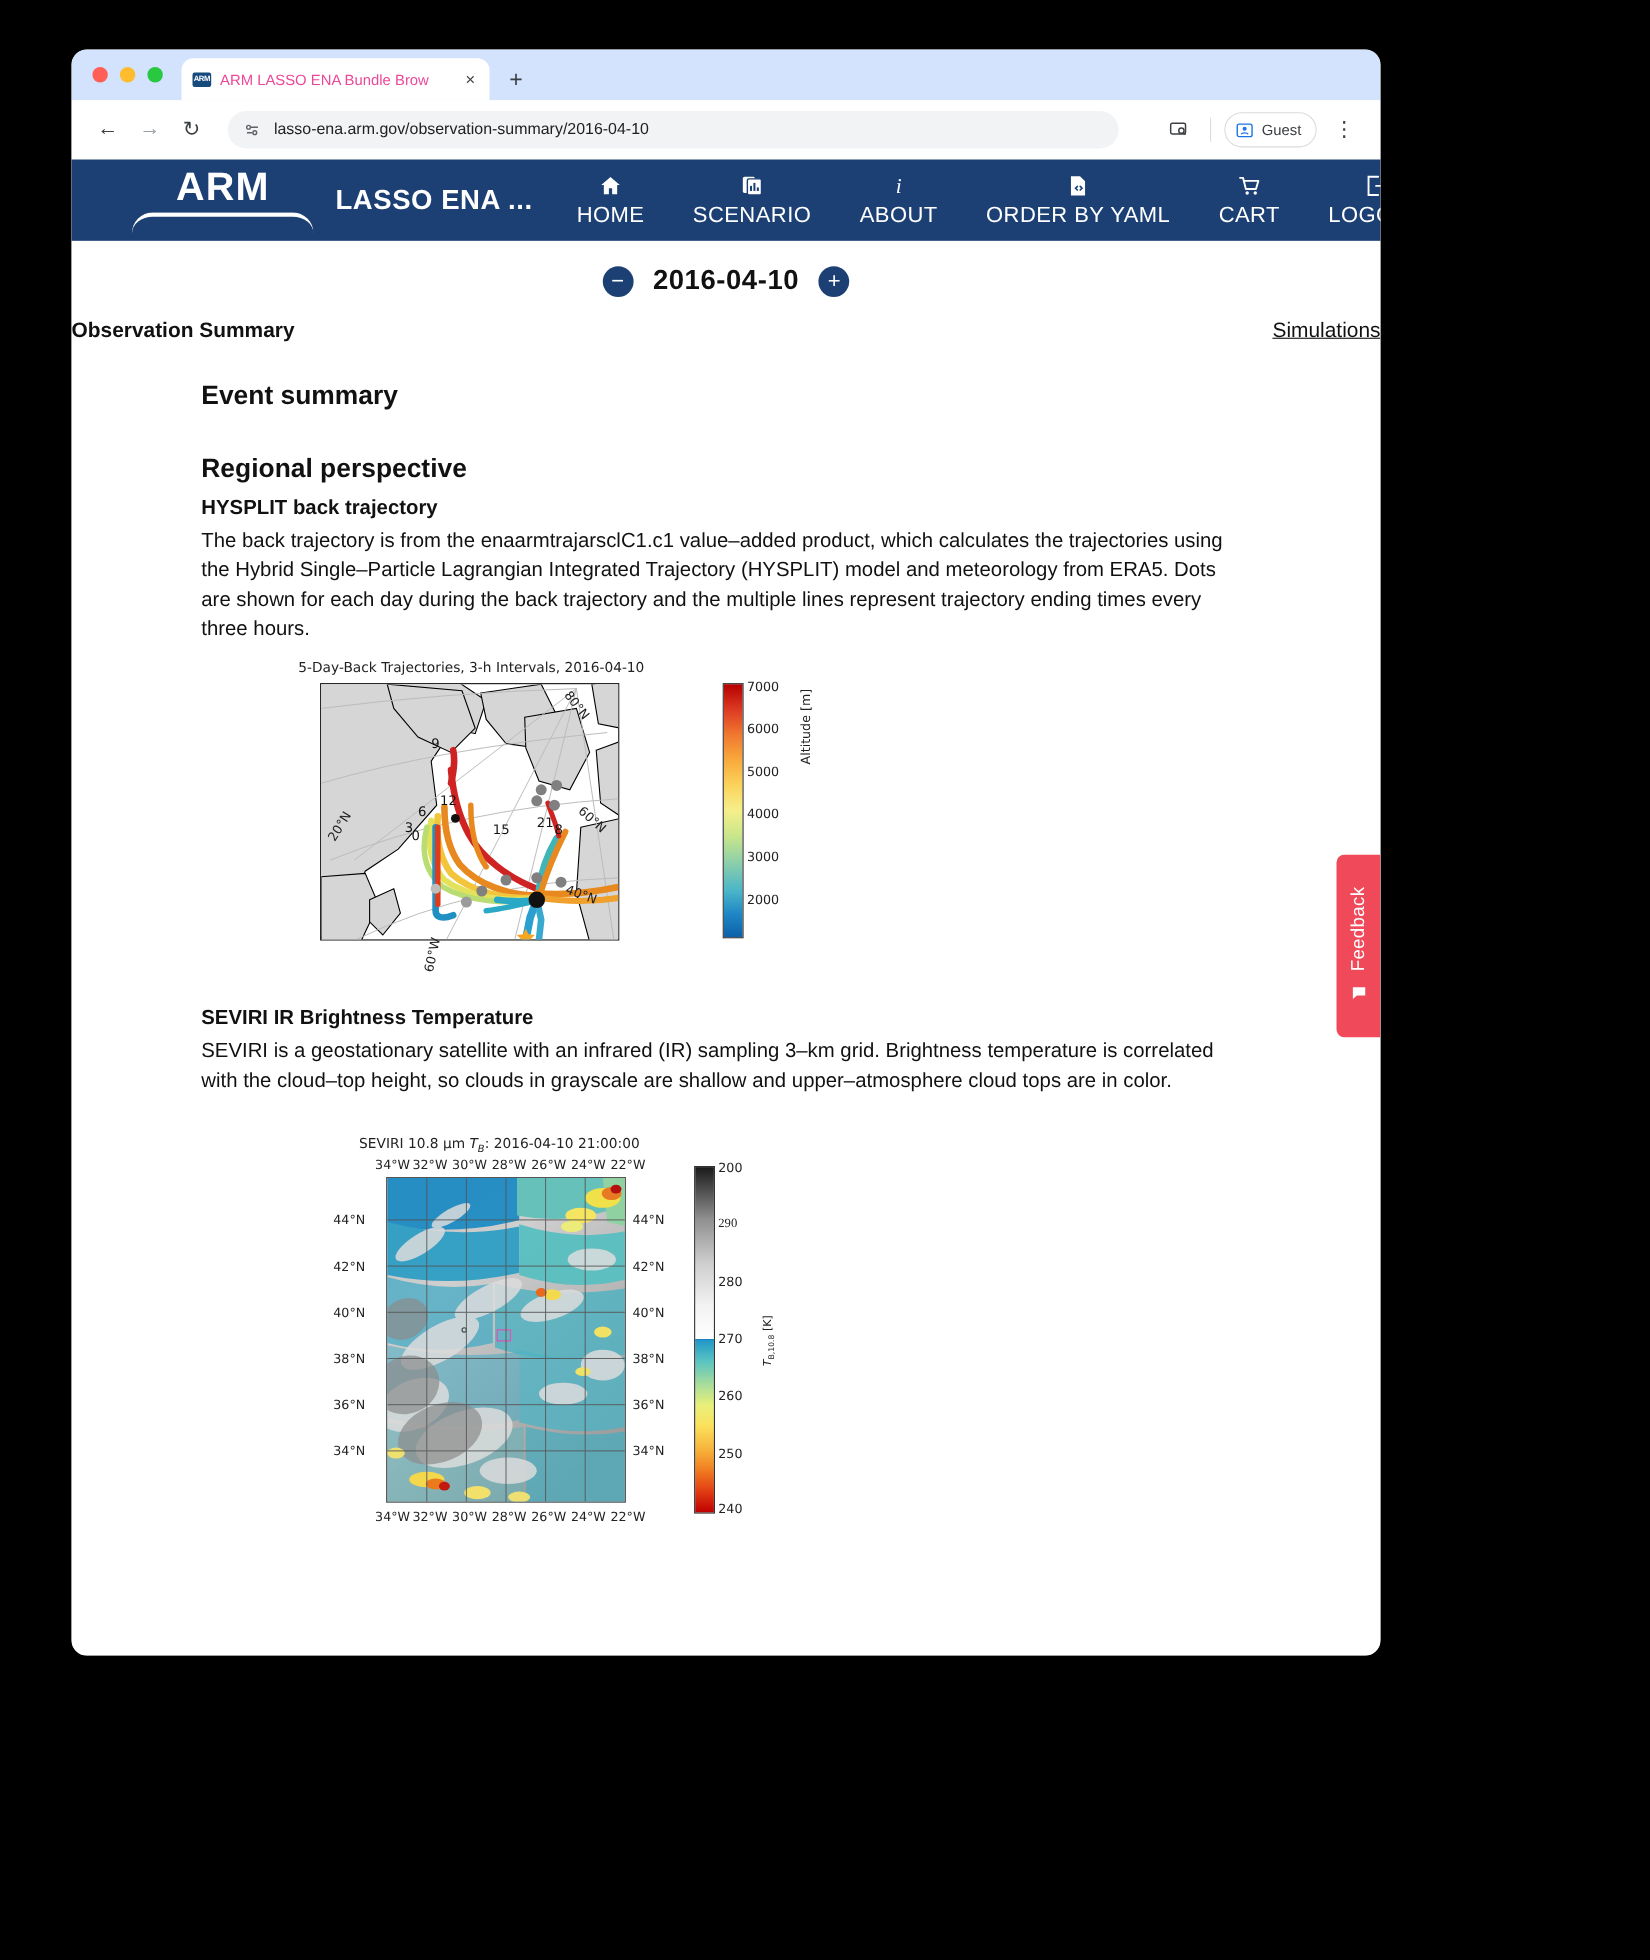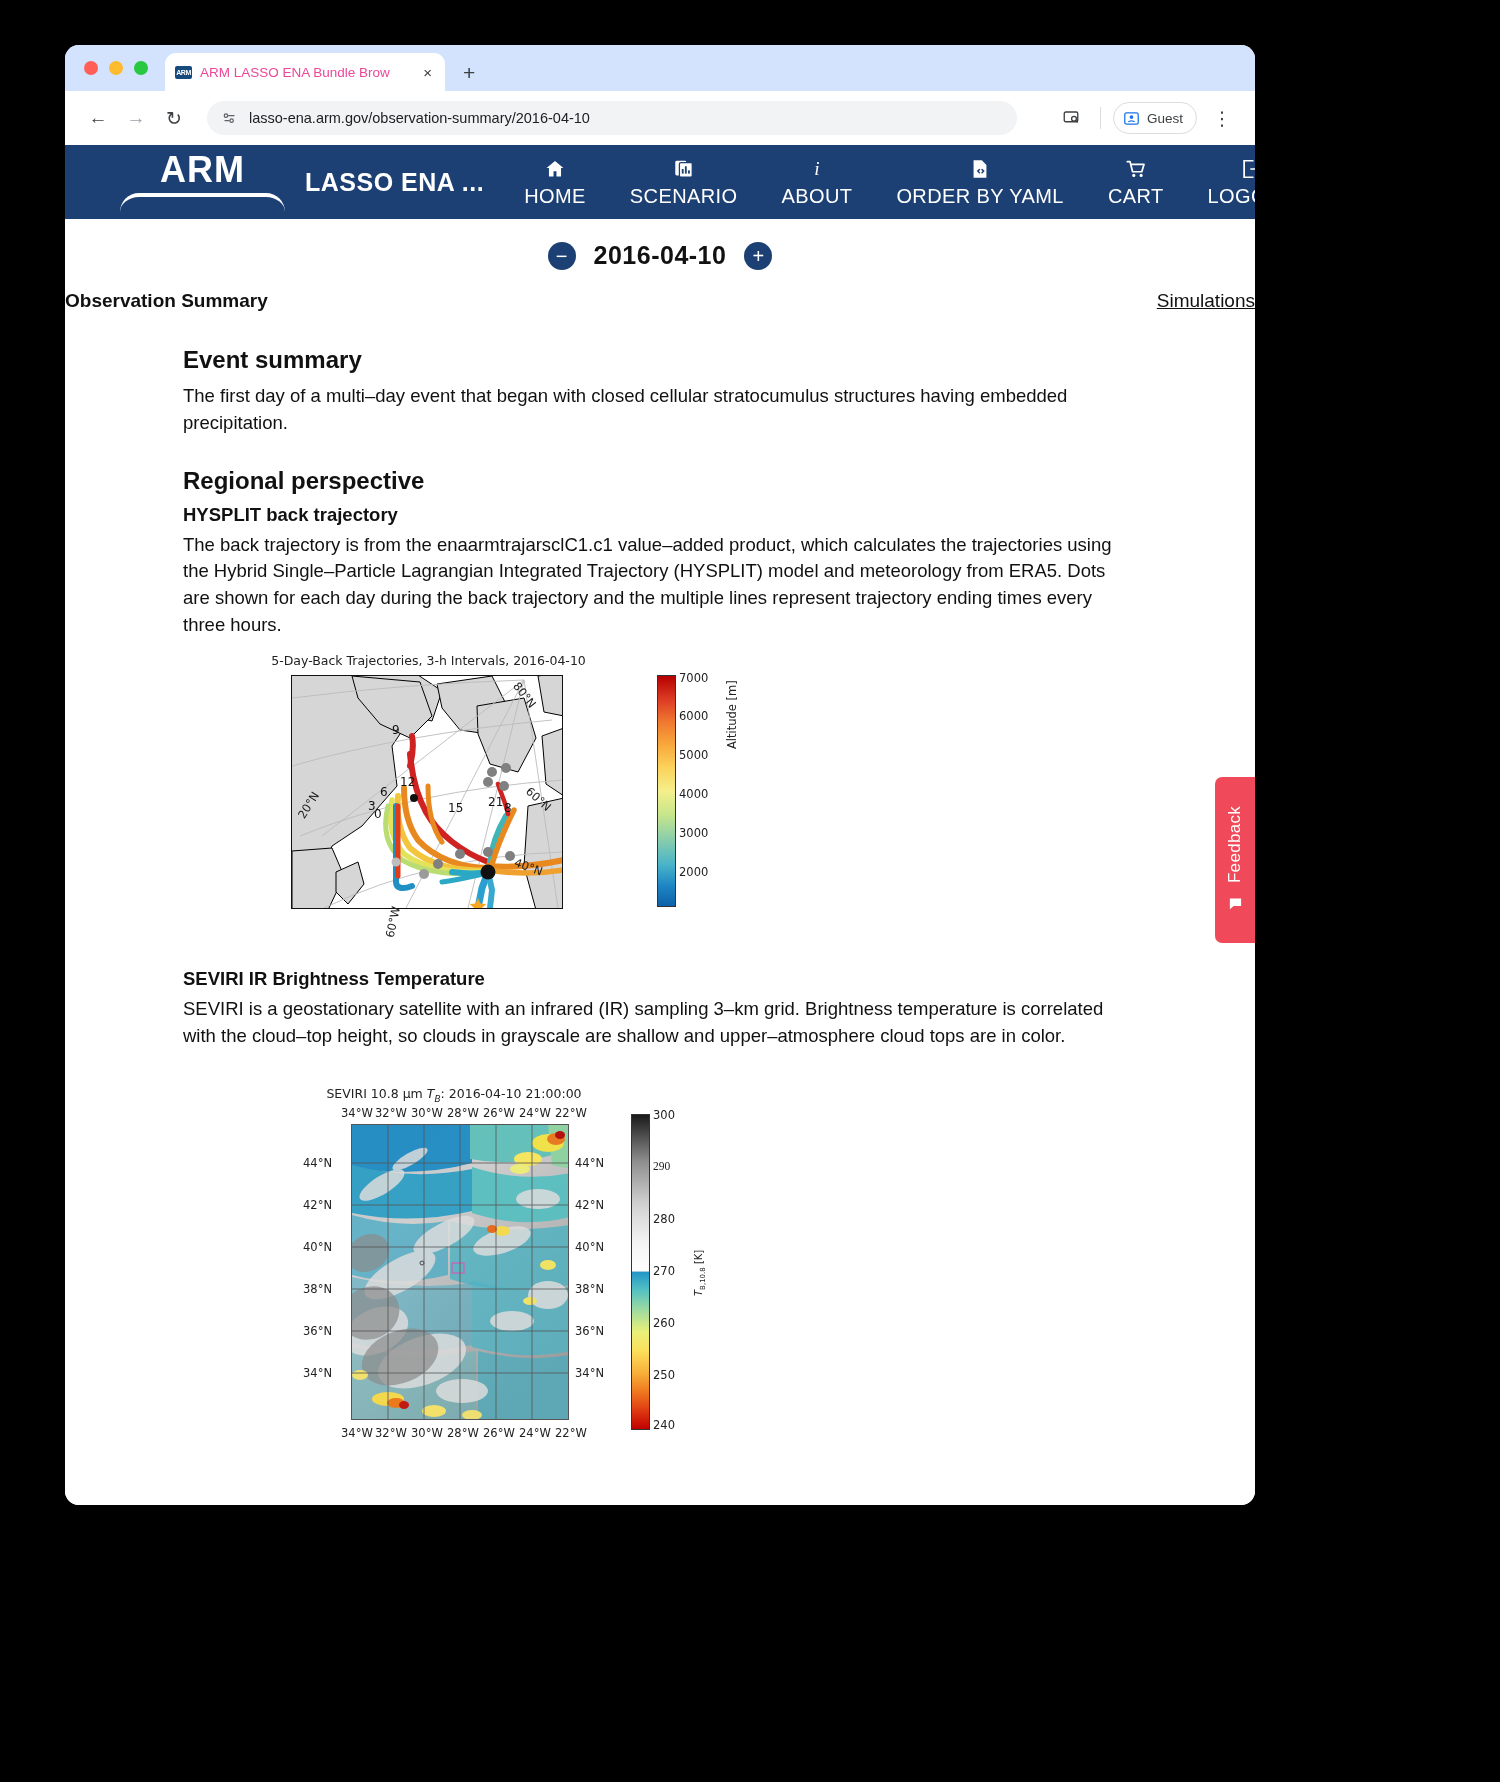--- a/index.html
+++ b/index.html
@@ -314,21 +314,20 @@
       </div>
 
       <div class="tabs">
         <div class="ptab active">Observation Summary</div>
         <div class="ptab link">Simulations</div>
       </div>
 
       <div class="content">
 
         <h2 class="sec">Event summary</h2>
-        <p class="body">The first day of a multi–day event that began with closed cellular stratocumulus structures having embedded precipitation.</p>
 
         <div class="gap"></div>
 
         <h2 class="sec">Regional perspective</h2>
 
         <h3 class="sub">HYSPLIT back trajectory</h3>
         <p class="body">The back trajectory is from the enaarmtrajarsclC1.c1 value–added product, which calculates the trajectories using the Hybrid Single–Particle Lagrangian Integrated Trajectory (HYSPLIT) model and meteorology from ERA5. Dots are shown for each day during the back trajectory and the multiple lines represent trajectory ending times every three hours.</p>
 
         <div class="fig1">
           <div class="fig1-title">5-Day-Back Trajectories, 3-h Intervals, 2016-04-10</div>
@@ -541,21 +540,21 @@
 
           <div class="ax-lab" style="left:100px; top:340px;">34°W</div>
           <div class="ax-lab" style="left:134px; top:340px;">32°W</div>
           <div class="ax-lab" style="left:170px; top:340px;">30°W</div>
           <div class="ax-lab" style="left:206px; top:340px;">28°W</div>
           <div class="ax-lab" style="left:242px; top:340px;">26°W</div>
           <div class="ax-lab" style="left:278px; top:340px;">24°W</div>
           <div class="ax-lab" style="left:314px; top:340px;">22°W</div>
 
           <div class="cb2"></div>
-          <div class="cb2-tick" style="top:22px;">300</div>
+          <div class="cb2-tick" style="top:22px;">200</div>
           <div class="cb2-tick" style="top:74px;font-family:Liberation Serif, serif;">290</div>
           <div class="cb2-tick" style="top:126px;">280</div>
           <div class="cb2-tick" style="top:178px;">270</div>
           <div class="cb2-tick" style="top:230px;">260</div>
           <div class="cb2-tick" style="top:282px;">250</div>
           <div class="cb2-tick" style="top:332px;">240</div>
           <div class="cb2-label">
             <span style="font-style:italic">T</span><sub style="font-size:7px">B,10.8</sub> [K]
           </div>
         </div>

